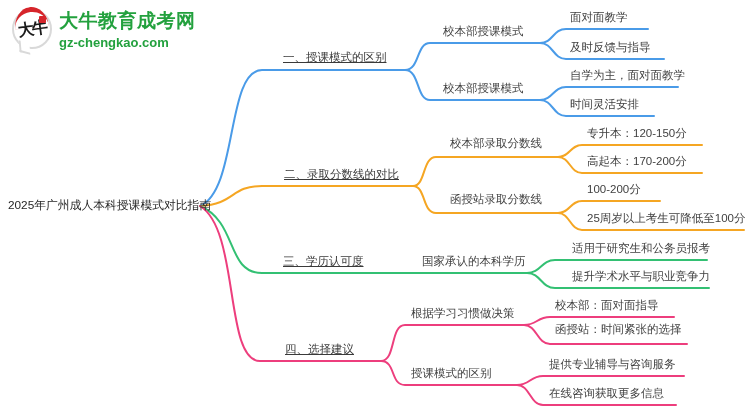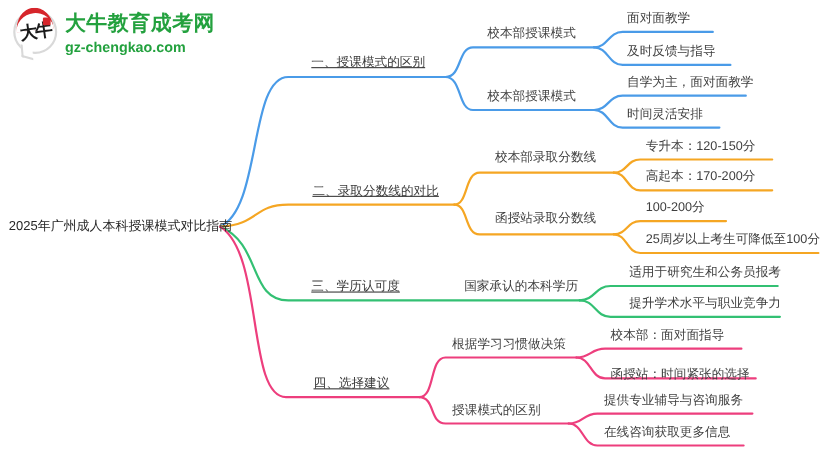--- a/index.html
+++ b/index.html
@@ -98,18 +98,18 @@
   <div class="node" style="left:587px;top:211px;">25周岁以上考生可降低至100分</div>
 
   <div class="node branch-label" style="left:283px;top:254px;">三、学历认可度</div>
   <div class="node" style="left:572px;top:241px;">适用于研究生和公务员报考</div>
   <div class="node" style="left:422px;top:254px;">国家承认的本科学历</div>
   <div class="node" style="left:572px;top:269px;">提升学术水平与职业竞争力</div>
 
   <div class="node branch-label" style="left:285px;top:342px;">四、选择建议</div>
   <div class="node" style="left:411px;top:306px;">根据学习习惯做决策</div>
   <div class="node" style="left:555px;top:298px;">校本部：面对面指导</div>
-  <div class="node" style="left:555px;top:334px;">函授站：时间紧张的选择</div>
+  <div class="node" style="left:555px;top:322px;">函授站：时间紧张的选择</div>
   <div class="node" style="left:411px;top:366px;">授课模式的区别</div>
   <div class="node" style="left:549px;top:357px;">提供专业辅导与咨询服务</div>
   <div class="node" style="left:549px;top:386px;">在线咨询获取更多信息</div>
 
 </div>
 
 </body></html>

